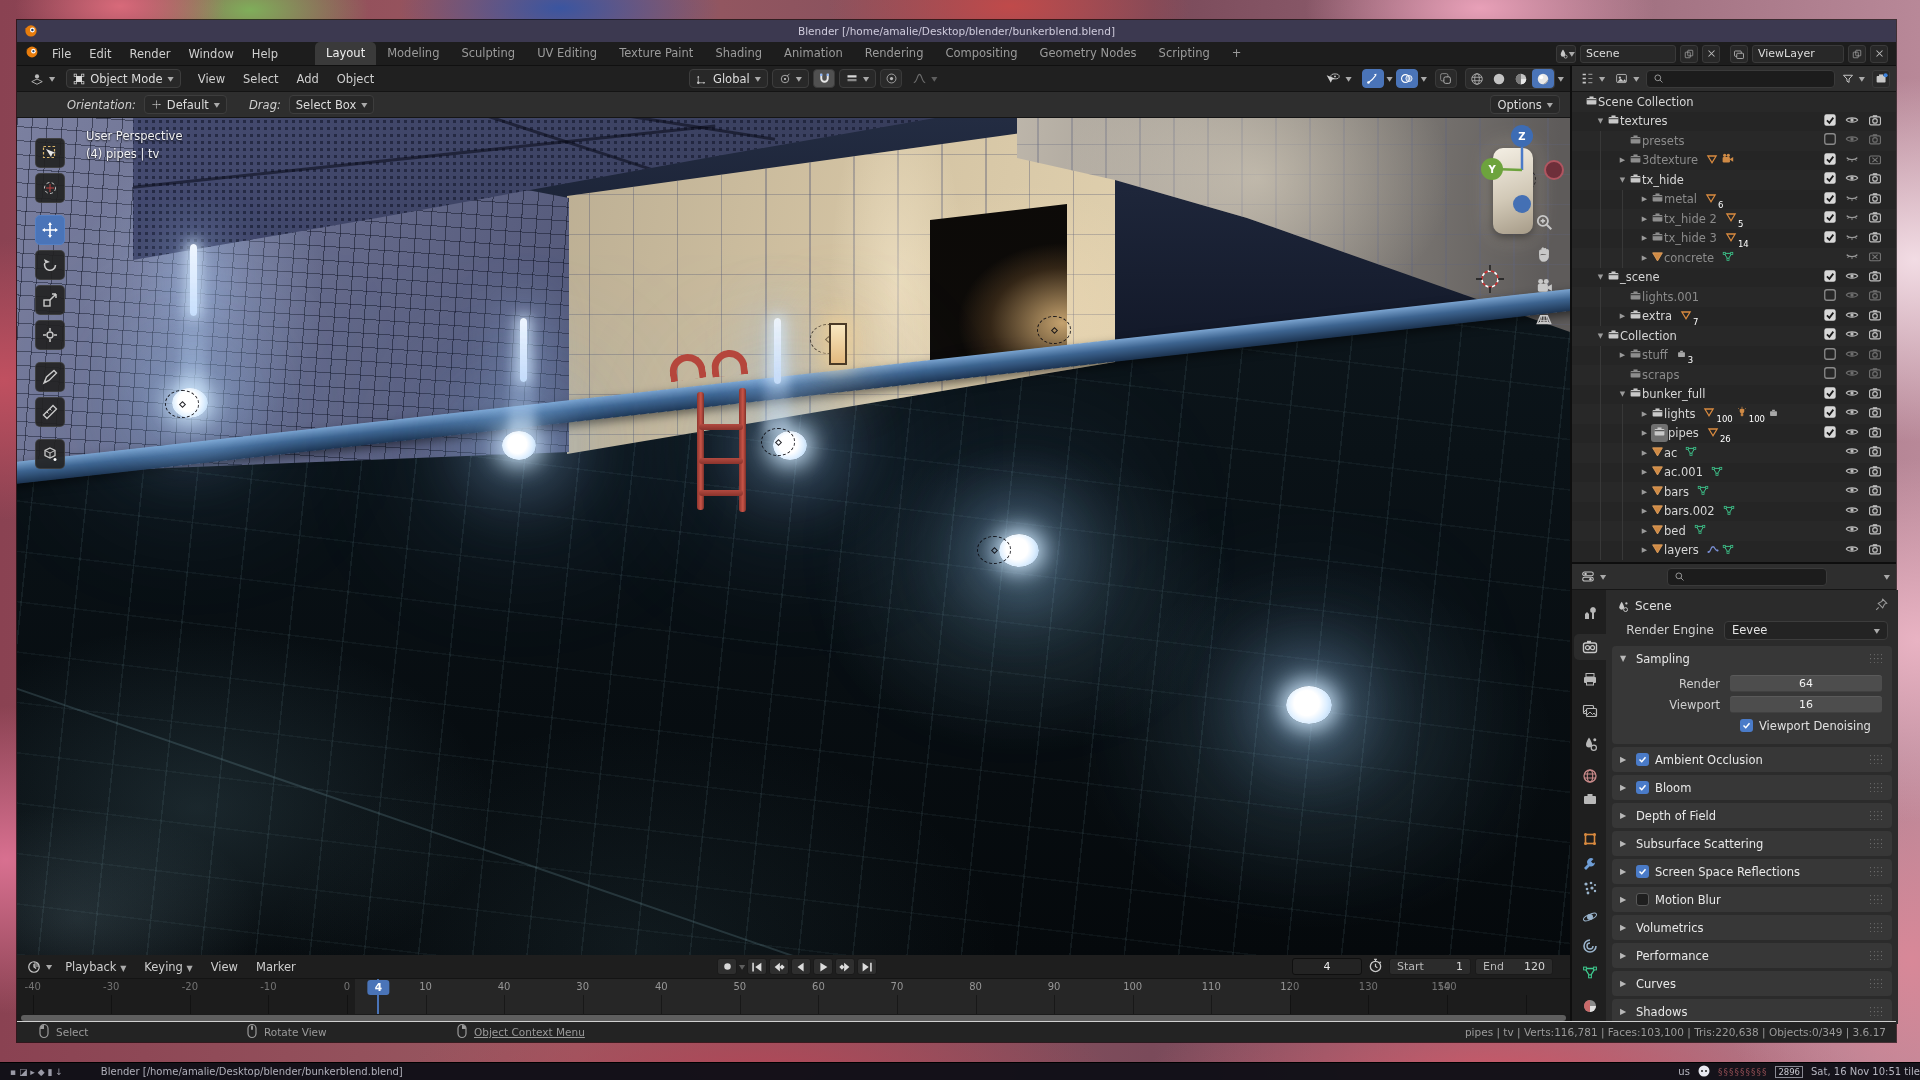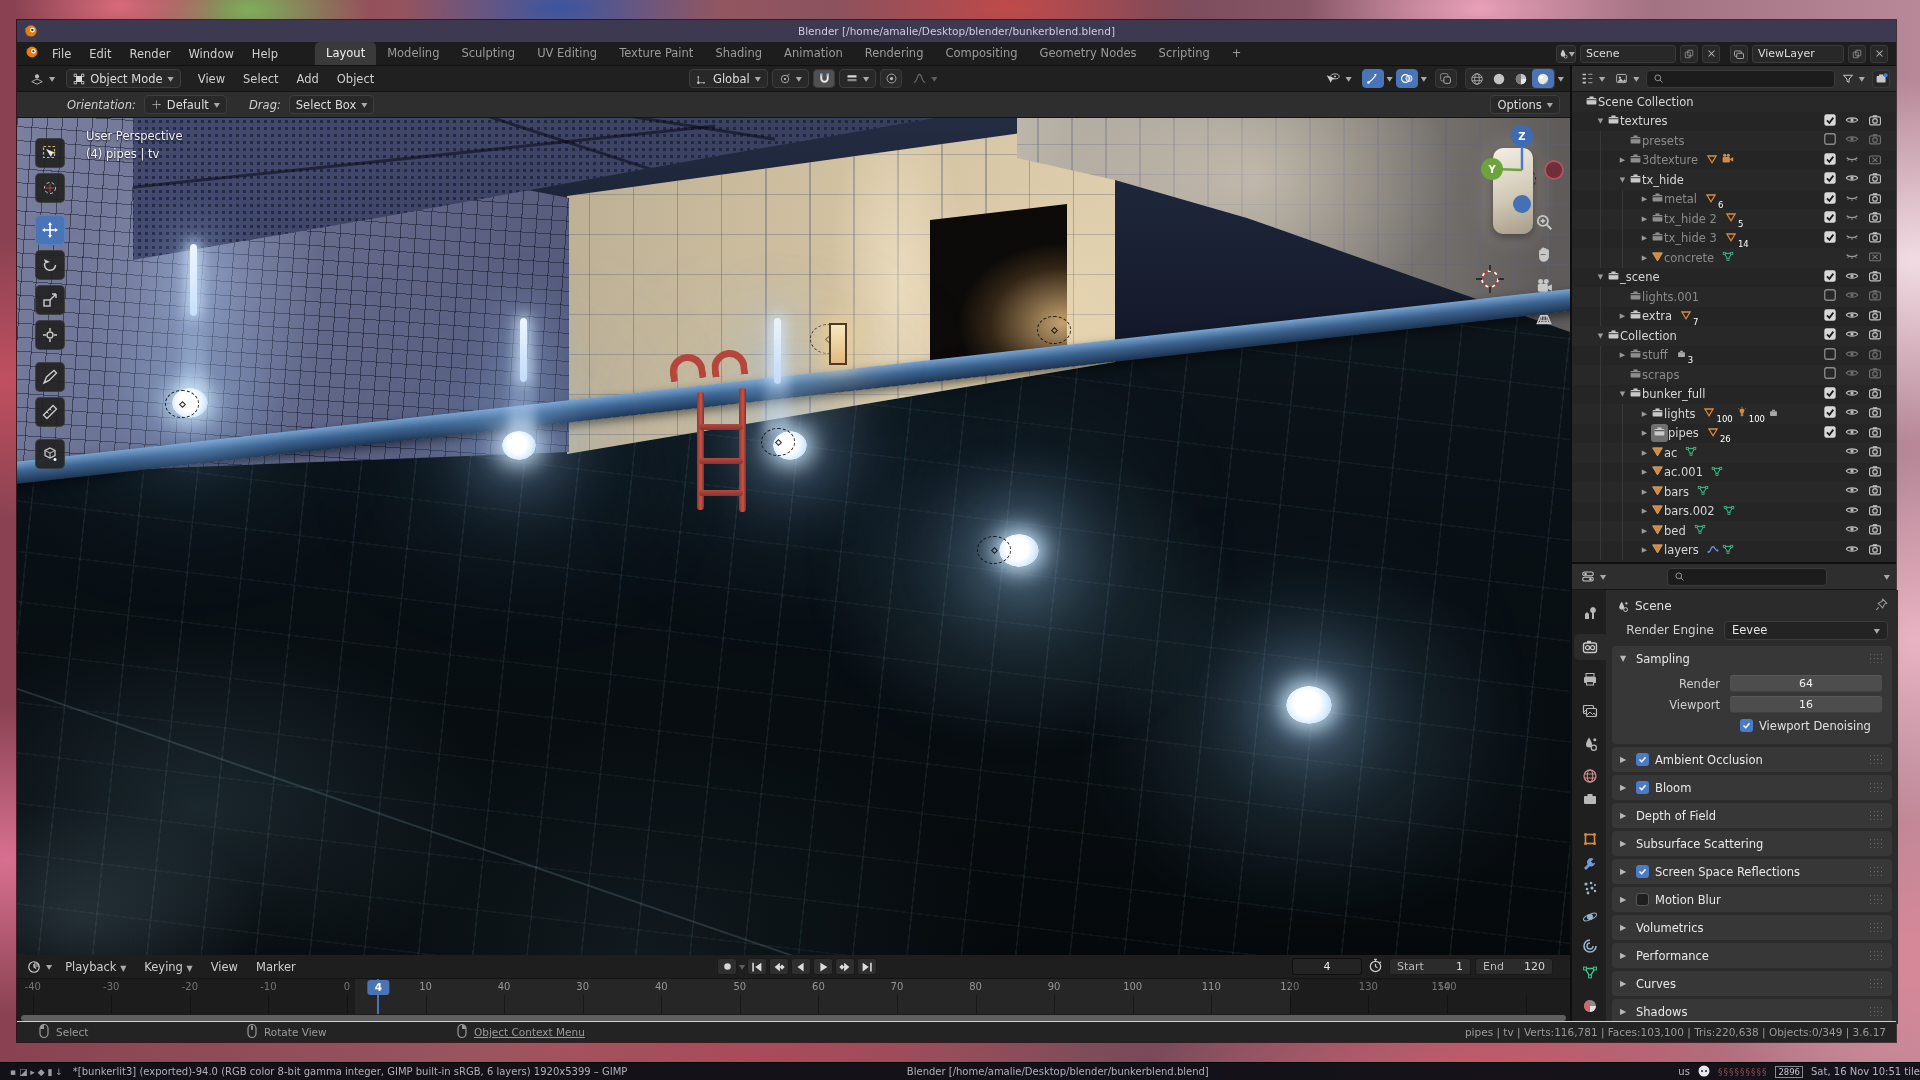--- a/index.html
+++ b/index.html
@@ -1777,21 +1777,20 @@
               <path d="M7 2a4 4 0 014 4H7z" fill="#9a9a9a"></path>
             </svg></span>
           <span>Object Context Menu</span>
         </span></span>
     <span class="sb-right">pipes | tv | Verts:116,781 | Faces:103,100 | Tris:220,638 | Objects:0/349 | 3.6.17</span>
   </div>
 </div>
 
 <div id="taskbar">
   <span class="tk-icons">▪ ◪ ▸ ◆ ▮ ↓</span>
-  <span class="tk-win" style="width:806px">*[bunkerlit3] (exported)-94.0 (RGB color 8-bit gamma integer, GIMP built-in sRGB, 6 layers) 1920x5399 – GIMP</span>
   <span class="tk-win" style="width:560px;margin-left:28px">Blender [/home/amalie/Desktop/blender/bunkerblend.blend]</span>
   <span class="tk-tray">
     <span>us</span>
     <span><svg width="12" height="12" viewBox="0 0 12 12">
           <circle cx="6" cy="6" r="5.5" fill="#e8e8f0"></circle>
           <circle cx="4" cy="6" r="1" fill="#222"></circle>
           <circle cx="8" cy="6" r="1" fill="#222"></circle>
         </svg></span>
     <span class="glyphs">§§§§§§§§§</span>
     <span class="tk-badge">2896</span>

